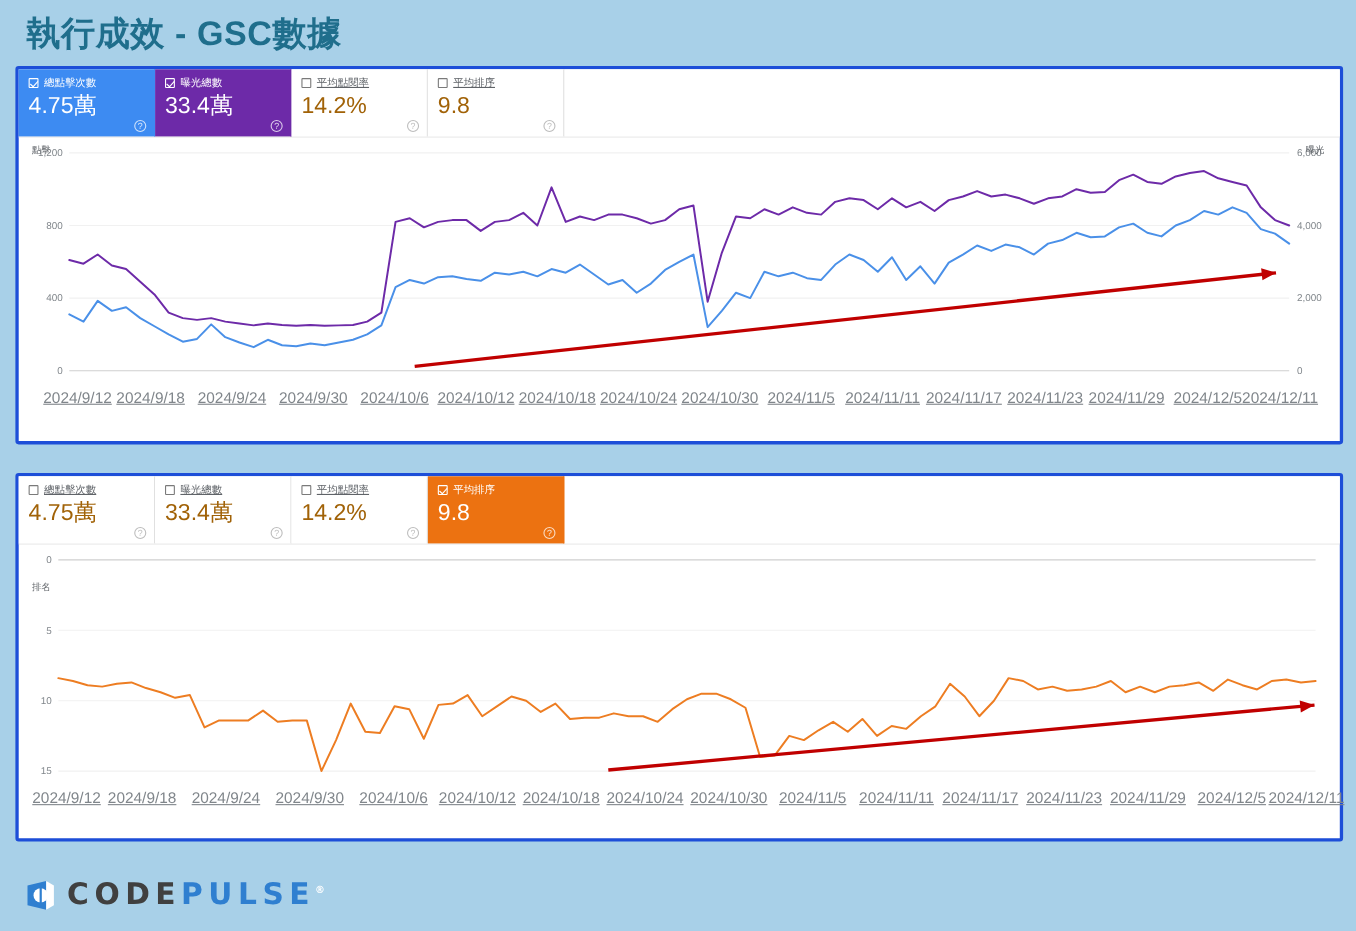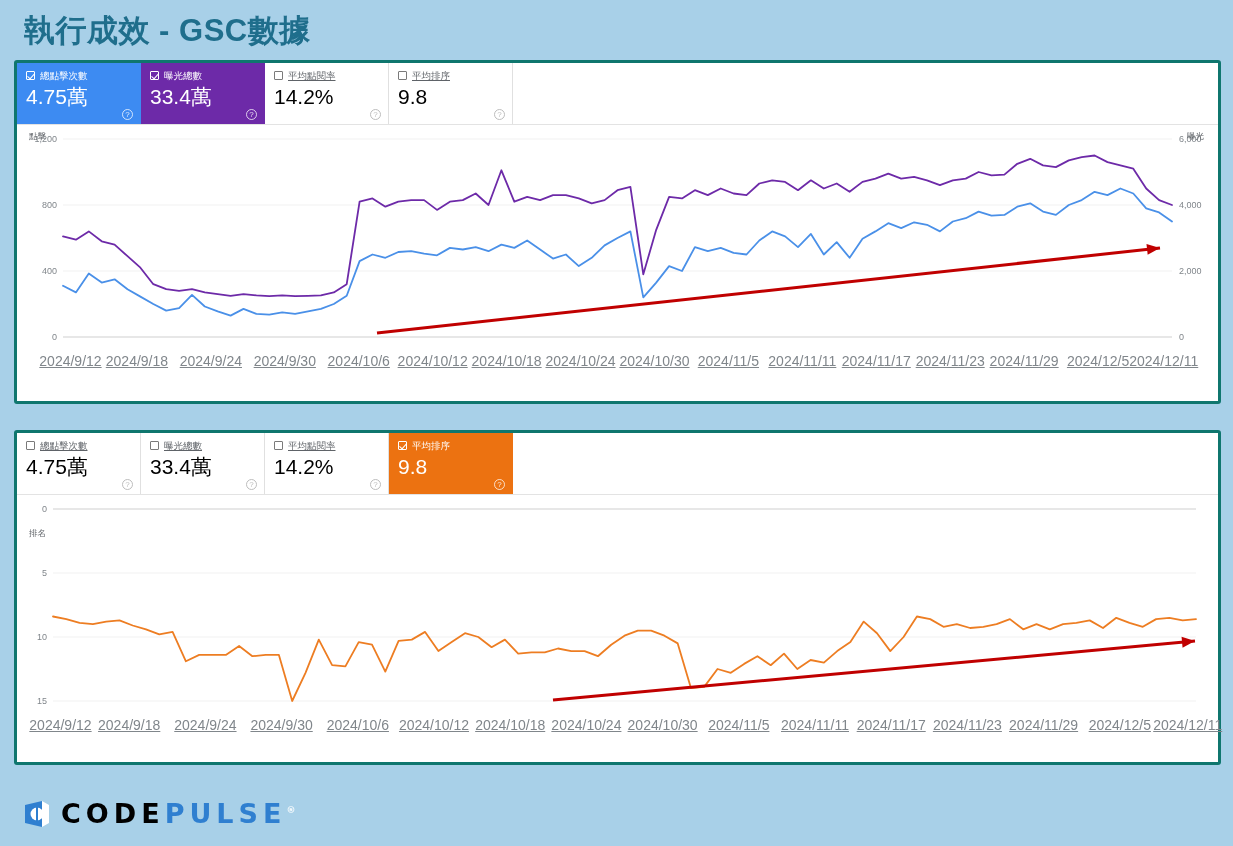--- a/index.html
+++ b/index.html
@@ -14,21 +14,21 @@
   
   .page-title {
     position:absolute; left:24px; top:10px;
     font-size:31px; font-weight:700; color:#1f6e8c;
     letter-spacing:0.5px;
   }
   
   .panel {
     position:absolute;
     background:#ffffff;
-    border:3px solid #0f766e;
+    border:3px solid #1d4ed8;
     border-radius:3px;
   }
   #panel-1 { left:14px; top:60px;  width:1207px; height:344px; }
   #panel-2 { left:14px; top:430px; width:1207px; height:335px; }
 
   
   .cards { display:flex; height:62px; width:100%; border-bottom:1px solid #e3e3e3; }
   .card {
     width:124px; flex:0 0 124px;
     border-right:1px solid #e0e0e0;
@@ -54,21 +54,21 @@
   .card-value { font-size:21px; line-height:26px; margin-top:3px; font-weight:400; }
   .qmark {
     position:absolute; right:7px; bottom:4px;
     width:11px; height:11px; border-radius:50%;
     border:1px solid #bdbdbd; color:#bdbdbd;
     font-size:8px; line-height:9px; text-align:center;
   }
   
   .card.plain  { color:#3c4043; }
   .card.plain .card-label { color:#5f6368;text-decoration:underline; }
-  .card.plain .card-value { color:#000000; }
+  .card.plain .card-value { color:#a16207; }
   .card.sel-blue   { background:#3d8bf2; color:#ffffff; border-right-color:#3d8bf2; }
   .card.sel-purple { background:#6d2aa8; color:#ffffff; border-right-color:#6d2aa8; }
   .card.sel-orange { background:#ec7211; color:#ffffff; border-right-color:#ec7211; }
   .card.sel-blue .card-label, .card.sel-purple .card-label, .card.sel-orange .card-label { color:#ffffff; }
   .card.sel-blue .card-value, .card.sel-purple .card-value, .card.sel-orange .card-value { color:#ffffff; }
   .card.sel-blue .qmark, .card.sel-purple .qmark, .card.sel-orange .qmark {
     border-color:rgba(255,255,255,.75); color:rgba(255,255,255,.85);
   }
 
   
@@ -78,21 +78,21 @@
   }
   .plot-svg { display:block; }
   .xlabels { position:relative; width:100%; height:16px; }
   .xlabels span {
     position:absolute; top:0; font-size:14px; color:#80868b;
     transform:translateX(-50%); white-space:nowrap;text-decoration:underline;
   }
   
   .logo { position:absolute; left:22px; top:798px; display:flex; align-items:center; gap:9px; }
   .logo-text { font-size:27px; font-weight:700; letter-spacing:5px; font-family:"DejaVu Sans", sans-serif; }
-  .lt-a { color:#000000; }
+  .lt-a { color:#404040; }
   .lt-b { color:#2f7fd0; }
   .reg { font-size:9px; color:#ffffff; vertical-align:super; letter-spacing:0; }
 </style>
 </head>
 <body>
 
 <div class="page-title">執行成效 - GSC數據</div>
 
 <div class="panel" id="panel-1">
   <div class="cards">

